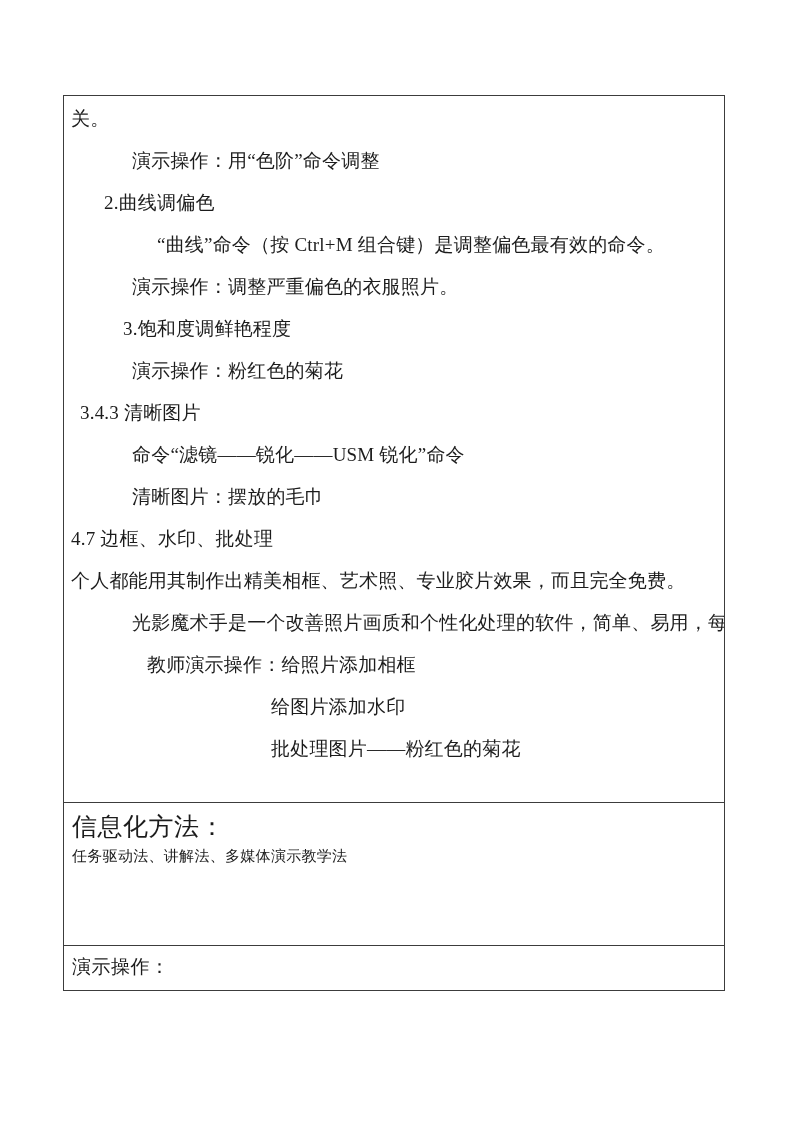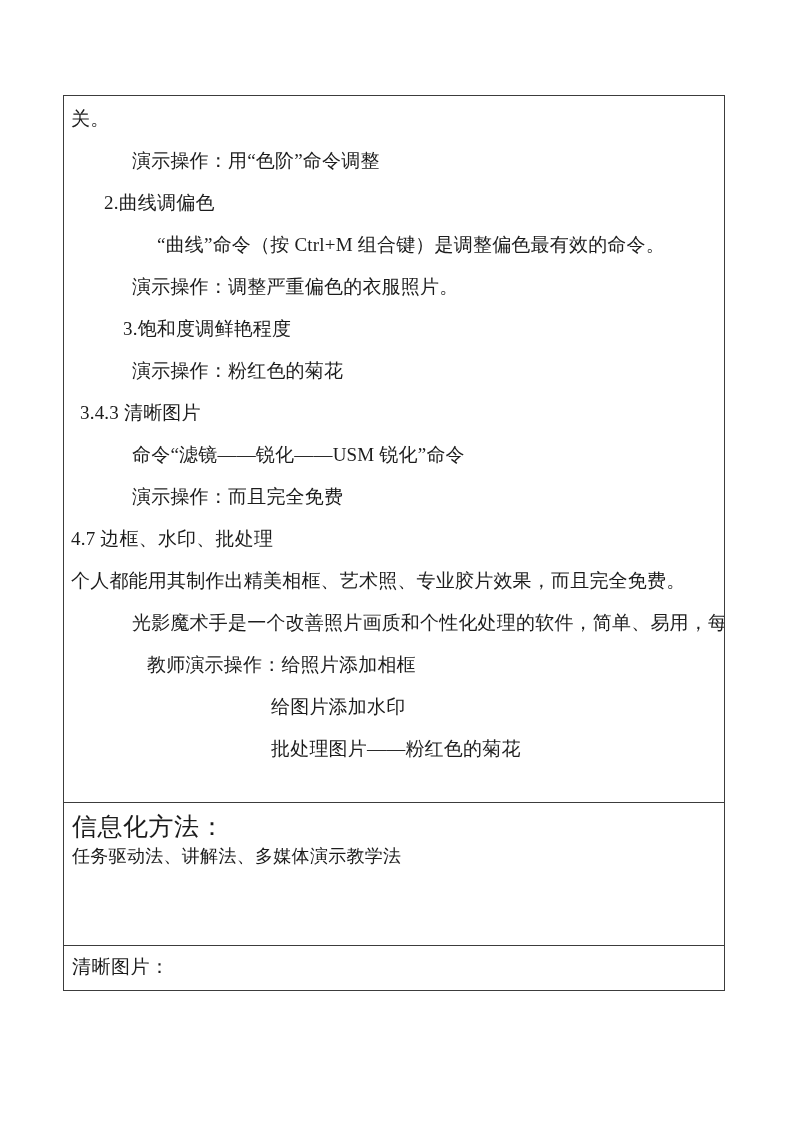--- a/index.html
+++ b/index.html
@@ -46,21 +46,21 @@
     flex: 0 0 143px;
     border-bottom: 1.5px solid #3c3c3c;
     padding: 9px 5px 0 8px;
   }
   .methods-title {
     font-size: 25px;
     line-height: 29px;
     letter-spacing: 0.5px;
   }
   .methods-body {
-    font-size: 18px;
+    font-size: 15px;
     line-height: 31px;
     letter-spacing: 0.3px;
   }
   .cell-reflection {
     flex: 1 1 auto;
     padding: 9px 5px 0 8px;
   }
   .reflection-title {
     font-size: 19px;
     line-height: 24px;
@@ -75,31 +75,31 @@
   <div class="cell cell-main">
     <div class="line" style="margin-left:0">关。</div>
     <div class="line" style="margin-left:61px">演示操作：用“色阶”命令调整</div>
     <div class="line" style="margin-left:33px">2.曲线调偏色</div>
     <div class="line" style="margin-left:86px">“曲线”命令（按 Ctrl+M 组合键）是调整偏色最有效的命令。</div>
     <div class="line" style="margin-left:61px">演示操作：调整严重偏色的衣服照片。</div>
     <div class="line" style="margin-left:52px">3.饱和度调鲜艳程度</div>
     <div class="line" style="margin-left:61px">演示操作：粉红色的菊花</div>
     <div class="line" style="margin-left:9px">3.4.3 清晰图片</div>
     <div class="line" style="margin-left:61px">命令“滤镜——锐化——USM 锐化”命令</div>
-    <div class="line" style="margin-left:61px">演示操作：而且完全免费</div>
+    <div class="line" style="margin-left:61px">清晰图片：摆放的毛巾</div>
     <div class="line" style="margin-left:0">4.7 边框、水印、批处理</div>
     <div class="line" style="margin-left:0">个人都能用其制作出精美相框、艺术照、专业胶片效果，而且完全免费。</div>
     <div class="line" style="margin-left:61px">光影魔术手是一个改善照片画质和个性化处理的软件，简单、易用，每</div>
     <div class="line" style="margin-left:76px">教师演示操作：给照片添加相框</div>
     <div class="line" style="margin-left:200px">给图片添加水印</div>
     <div class="line" style="margin-left:200px">批处理图片——粉红色的菊花</div>
   </div>
 
   <div class="cell cell-methods">
     <div class="methods-title">信息化方法：</div>
     <div class="methods-body">任务驱动法、讲解法、多媒体演示教学法</div>
   </div>
 
   <div class="cell cell-reflection">
-    <div class="reflection-title">清晰图片：</div>
+    <div class="reflection-title">演示操作：</div>
   </div>
 
 </div>
 
 </body></html>

